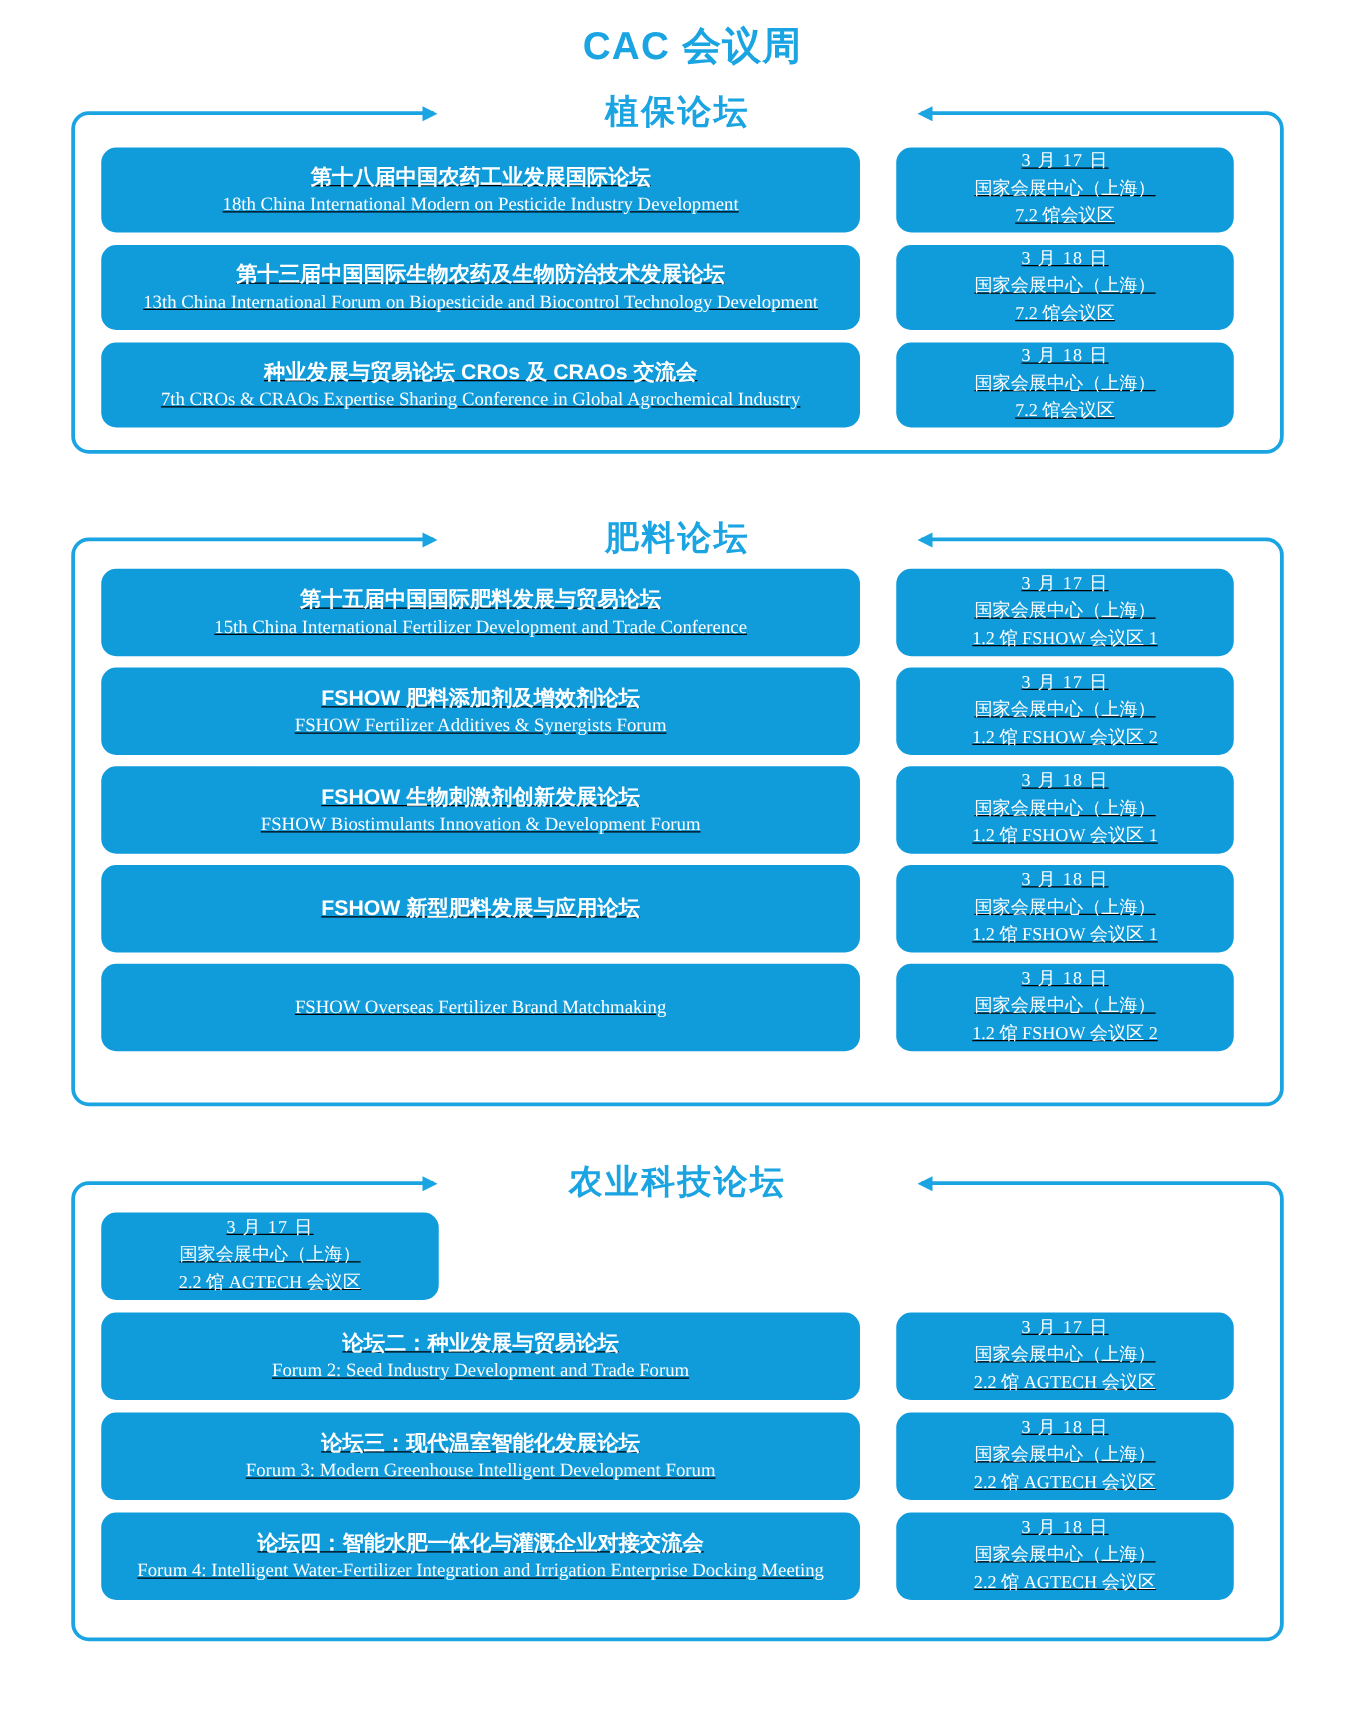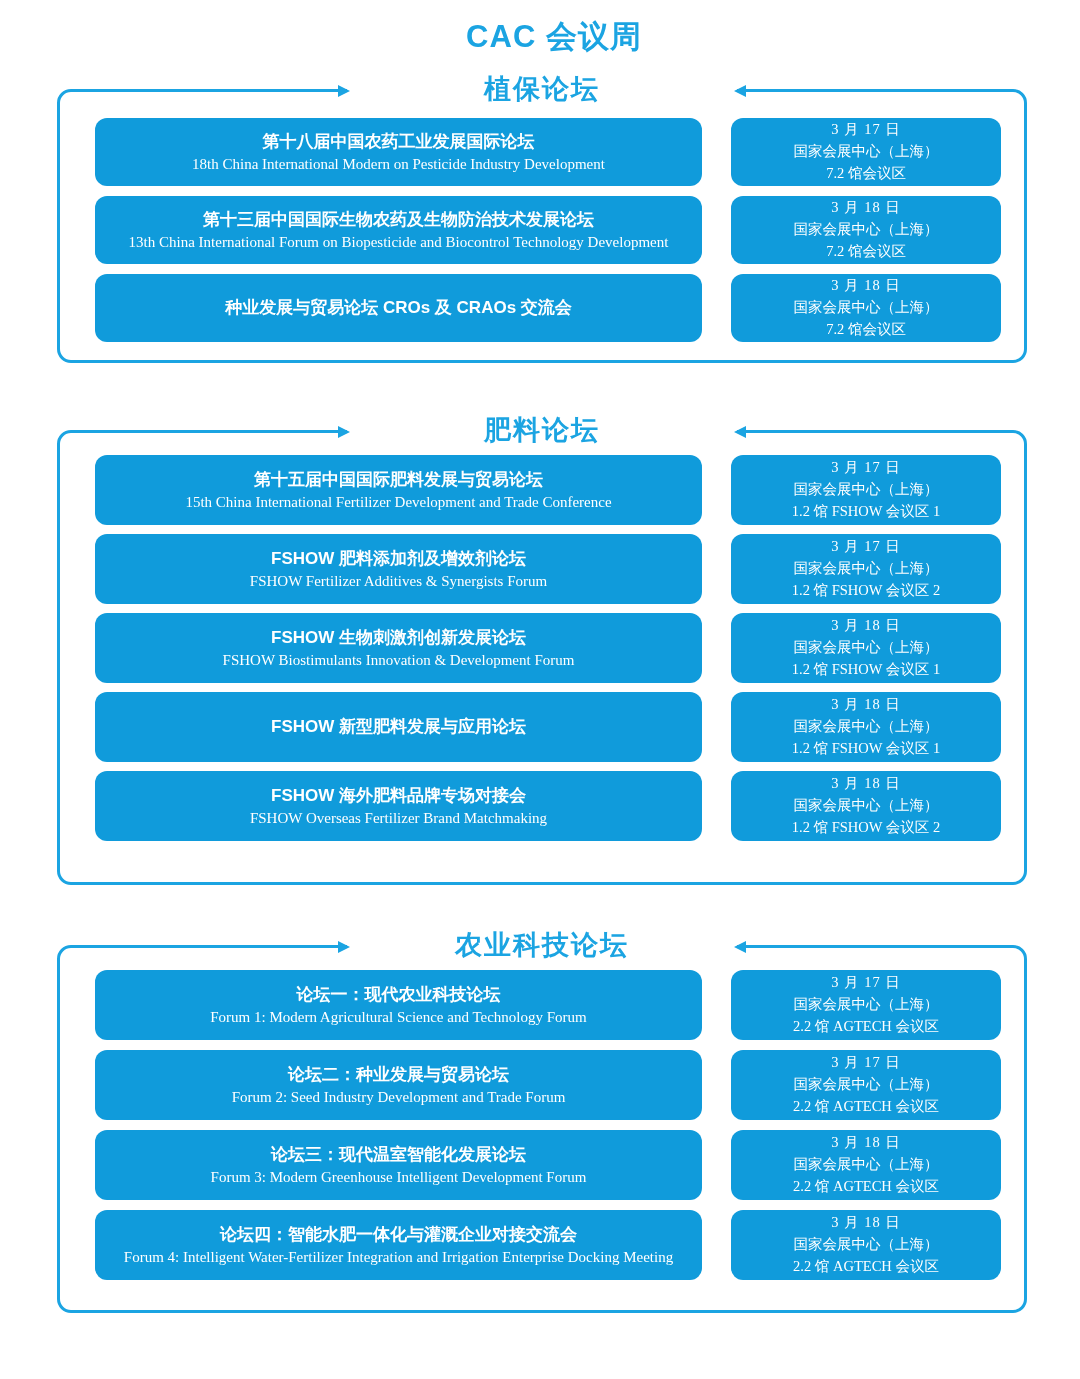--- a/index.html
+++ b/index.html
@@ -31,21 +31,21 @@
   }
   .ah{position:absolute;top:-4px;width:0;height:0;border-top:6px solid transparent;border-bottom:6px solid transparent;}
   .ah-r{left:281px;border-left:12px solid var(--blue-line);}
   .ah-l{left:677px;border-right:12px solid var(--blue-line);}
   .sec-title{
     position:absolute;top:-19px;left:0;width:100%;text-align:center;
     font-size:27px;font-weight:bold;color:var(--blue-line);line-height:38px;
     letter-spacing:2px;
   }
   
-  .rows{position:absolute;left:38px;right:26px;display:flex;flex-direction:column;}
+  .rows{position:absolute;left:24px;right:26px;display:flex;flex-direction:column;text-decoration:underline;}
   #sec1 .rows{top:29px;gap:10px;}
   #sec2 .rows{top:25px;gap:9px;}
   #sec3 .rows{top:25px;gap:10px;}
   #sec1 .row{height:68px;}
   #sec2 .row{height:70px;}
   #sec3 .row{height:70px;}
   .row{display:flex;gap:29px;}
   .event-box,.venue-box{
     background:var(--blue-box);border-radius:12px;color:#ffffff;
     display:flex;flex-direction:column;justify-content:center;align-items:center;
@@ -90,20 +90,21 @@
     <div class="venue-box">
       <div class="venue-date">3 月 18 日</div>
       <div class="venue-name">国家会展中心（上海）</div>
       <div class="venue-hall">7.2 馆会议区</div>
     </div>
   </div>
 
   <div class="row">
     <div class="event-box">
       <div class="event-cn">种业发展与贸易论坛 CROs 及 CRAOs 交流会</div>
+      <div class="event-en">7th CROs &amp; CRAOs Expertise Sharing Conference in Global Agrochemical Industry</div>
     </div>
     <div class="venue-box">
       <div class="venue-date">3 月 18 日</div>
       <div class="venue-name">国家会展中心（上海）</div>
       <div class="venue-hall">7.2 馆会议区</div>
     </div>
   </div>
 </div>
 </section>
 
@@ -156,44 +157,39 @@
     </div>
     <div class="venue-box">
       <div class="venue-date">3 月 18 日</div>
       <div class="venue-name">国家会展中心（上海）</div>
       <div class="venue-hall">1.2 馆 FSHOW 会议区 1</div>
     </div>
   </div>
 
   <div class="row">
     <div class="event-box">
-      <div class="event-cn">FSHOW 海外肥料品牌专场对接会</div>
       <div class="event-en">FSHOW Overseas Fertilizer Brand Matchmaking</div>
     </div>
     <div class="venue-box">
       <div class="venue-date">3 月 18 日</div>
       <div class="venue-name">国家会展中心（上海）</div>
       <div class="venue-hall">1.2 馆 FSHOW 会议区 2</div>
     </div>
   </div>
 </div>
 </section>
 
 <section class="sec" id="sec3" style="top:945px;height:368px;">
   <div class="frame"></div>
   <div class="frame-gap"></div>
   <span class="ah ah-r"></span>
   <span class="ah ah-l"></span>
   <h2 class="sec-title">农业科技论坛</h2>
   <div class="rows">
   <div class="row">
-    <div class="event-box">
-      <div class="event-cn">论坛一：现代农业科技论坛</div>
-      <div class="event-en">Forum 1: Modern Agricultural Science and Technology Forum</div>
-    </div>
     <div class="venue-box">
       <div class="venue-date">3 月 17 日</div>
       <div class="venue-name">国家会展中心（上海）</div>
       <div class="venue-hall">2.2 馆 AGTECH 会议区</div>
     </div>
   </div>
 
   <div class="row">
     <div class="event-box">
       <div class="event-cn">论坛二：种业发展与贸易论坛</div>

